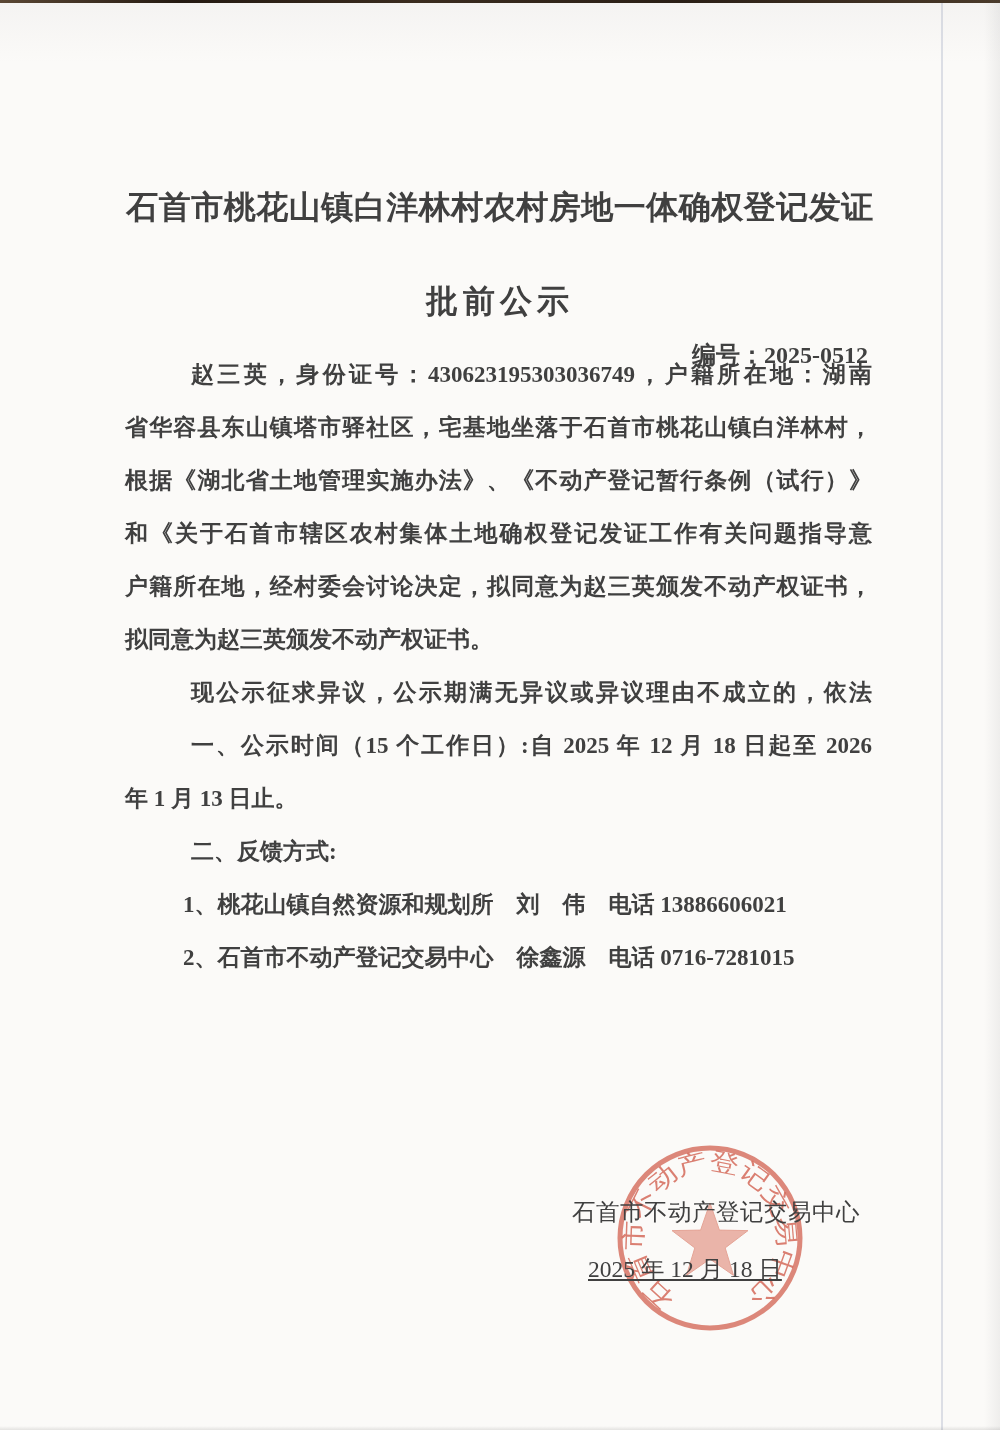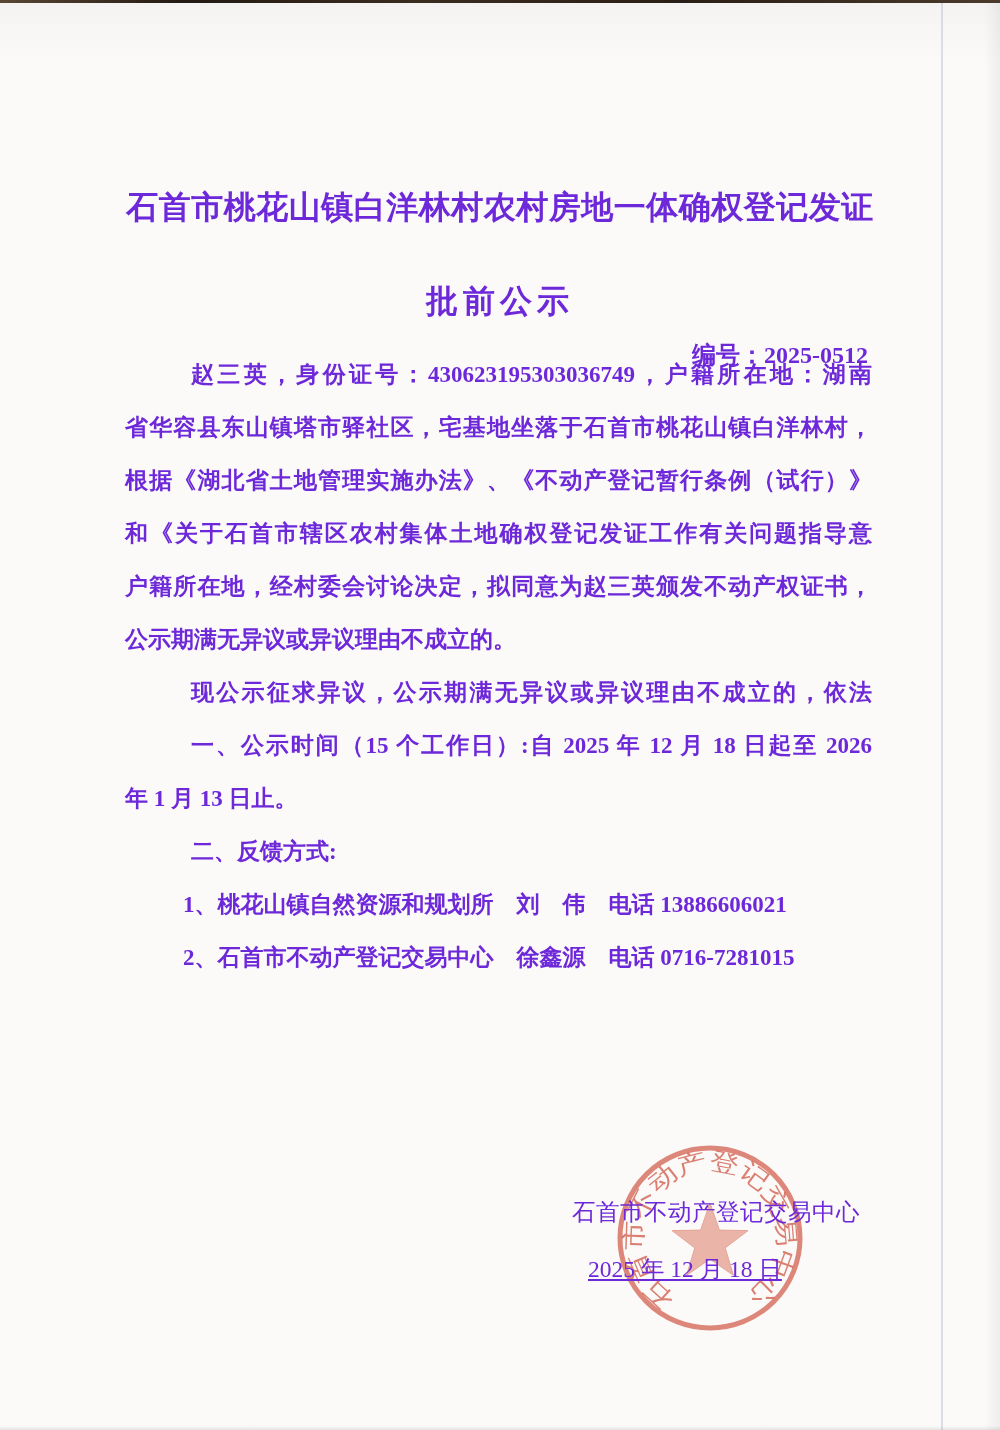--- a/index.html
+++ b/index.html
@@ -2,21 +2,21 @@
 <html><head>
 <meta charset="utf-8">
 <style>
   html,body { margin:0; padding:0; background:#e9e7e4; }
   .page {
     position:relative;
     width:1000px; height:1430px;
     margin:0 auto;
     background:#fbfaf8;
     font-family:"Liberation Serif", serif;
-    color:#6d28d9;
+    color:#404040;
     overflow:hidden;
   }
   
   .edge-top {
     position:absolute; top:0; left:0; right:0; height:3px;
     background:linear-gradient(90deg,#5a4734,#241a12 18%,#3a2c1f 42%,#2a1f16 68%,#4a3a2a 100%);
   }
   .edge-right {
     position:absolute; top:0; right:0; bottom:0; width:16px;
     background:linear-gradient(90deg, rgba(0,0,0,0) 0%, rgba(70,70,80,0.07) 100%);
@@ -96,21 +96,21 @@
   <div class="title1">石首市桃花山镇白洋林村农村房地一体确权登记发证</div>
   <div class="title2">批前公示</div>
   <div class="docnum">编号：2025-0512</div>
 
   <div class="body-text">
     <div class="line j ind">赵三英，身份证号：430623195303036749，户籍所在地：湖南</div>
     <div class="line j">省华容县东山镇塔市驿社区，宅基地坐落于石首市桃花山镇白洋林村，</div>
     <div class="line j">根据《湖北省土地管理实施办法》、《不动产登记暂行条例（试行）》</div>
     <div class="line j">和《关于石首市辖区农村集体土地确权登记发证工作有关问题指导意</div>
     <div class="line j">户籍所在地，经村委会讨论决定，拟同意为赵三英颁发不动产权证书，</div>
-    <div class="line">公示期满无异议或异议理由不成立的。</div>
+    <div class="line">拟同意为赵三英颁发不动产权证书。</div>
     <div class="line j ind">现公示征求异议，公示期满无异议或异议理由不成立的，依法</div>
     <div class="line j ind">一、公示时间（15 个工作日）:自 2025 年 12 月 18 日起至 2026</div>
     <div class="line">年 1 月 13 日止。</div>
     <div class="line ind">二、反馈方式:</div>
     <div class="line ind2">1、桃花山镇自然资源和规划所　刘　伟　电话 13886606021</div>
     <div class="line ind2">2、石首市不动产登记交易中心　徐鑫源　电话 0716-7281015</div>
   </div>
 
   <svg class="seal" viewBox="-96 -96 192 192" xmlns="http://www.w3.org/2000/svg">
     <circle cx="0" cy="0" r="90" fill="none" stroke="#d5604f" stroke-width="5" opacity="0.8"></circle>

